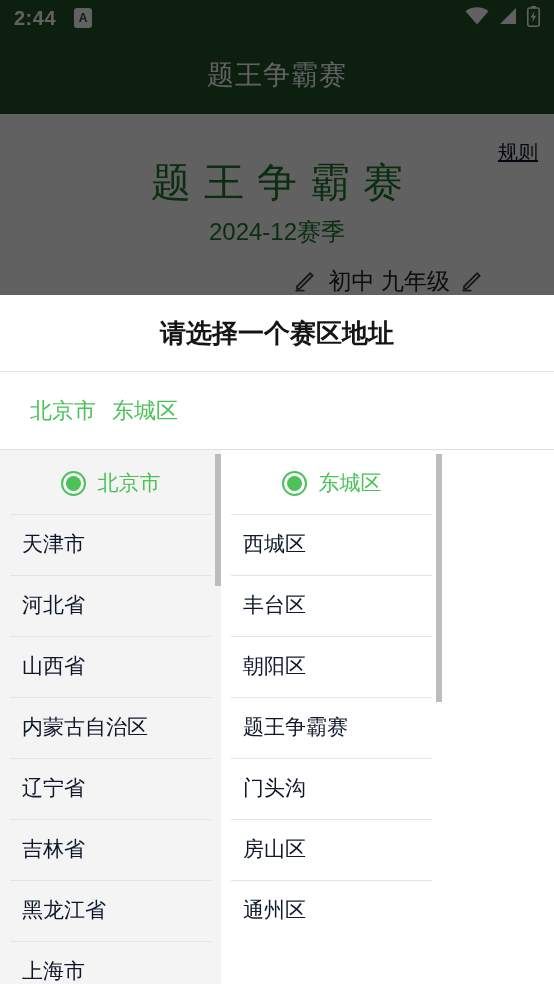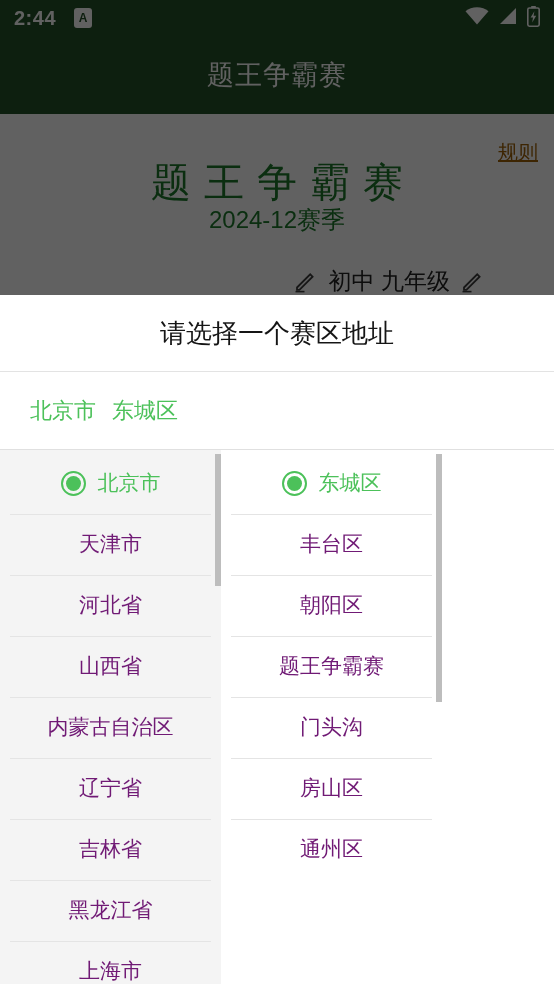--- a/index.html
+++ b/index.html
@@ -95,43 +95,44 @@
     width: 554px;
     height: 300px;
     background: #ffffff;
     padding-top: 18px;
   }
   .rules-link {
     position: absolute;
     top: 25px;
     right: 16px;
     font-size: 20px;
-    color: #a16207;
+    color: #0f172a;
     text-decoration: underline;
   }
   .hero-title {
     text-align: center;
     font-size: 40px;
     color: #1d7a2c;
     letter-spacing: 13px;
     padding-left: 13px;
     margin-top: 28px;
     line-height: 1.1;
   }
   .hero-season {
     text-align: center;
     font-size: 24px;
     color: #1d7a2c;
+    margin-top: 12px;
   }
   .grade-row {
     position: absolute;
     top: 152px;
     right: 68px;
     display: flex;
-    align-items: flex-end;
+    align-items: flex-start;
     gap: 10px;
   }
   .grade-label {
     font-size: 23px;
     color: #222222;
   }
 
   
   .dim-overlay {
     position: absolute;
@@ -155,20 +156,21 @@
   }
   .dialog-title {
     height: 77px;
     display: flex;
     align-items: center;
     justify-content: center;
     font-size: 26px;
     color: #151515;
     border-bottom: 1px solid #e3e3e3;
     flex: 0 0 auto;
+    font-weight: bold;
   }
   .dialog-breadcrumb {
     height: 78px;
     display: flex;
     align-items: center;
     padding-left: 30px;
     border-bottom: 1px solid #e0e0e0;
     flex: 0 0 auto;
   }
   .crumb {
@@ -202,24 +204,24 @@
     background: #ffffff;
   }
   .col-inner {
     padding-top: 3px;
   }
   .list-item {
     position: relative;
     min-height: 61px;
     display: flex;
     align-items: center;
-    justify-content: center;
+    justify-content: flex-start;
     padding: 8px 22px 8px 22px;
     font-size: 21px;
-    color: #701a75;
+    color: #0f172a;
     text-align: center;
     line-height: 1.28;
   }
   .list-item + .list-item::before {
     content: "";
     position: absolute;
     top: 0;
     left: 10px;
     right: 10px;
     height: 1px;
@@ -378,20 +380,23 @@
         </div>
       </div>
 
       <div class="column col-city">
         <div class="col-inner">
           <div class="list-item selected">
             <span class="radio-dot"></span>
             <span class="item-label">东城区</span>
           </div>
           <div class="list-item">
+            <span class="item-label">西城区</span>
+          </div>
+          <div class="list-item">
             <span class="item-label">丰台区</span>
           </div>
           <div class="list-item">
             <span class="item-label">朝阳区</span>
           </div>
           <div class="list-item">
             <span class="item-label">题王争霸赛</span>
           </div>
           <div class="list-item">
             <span class="item-label">门头沟</span>

